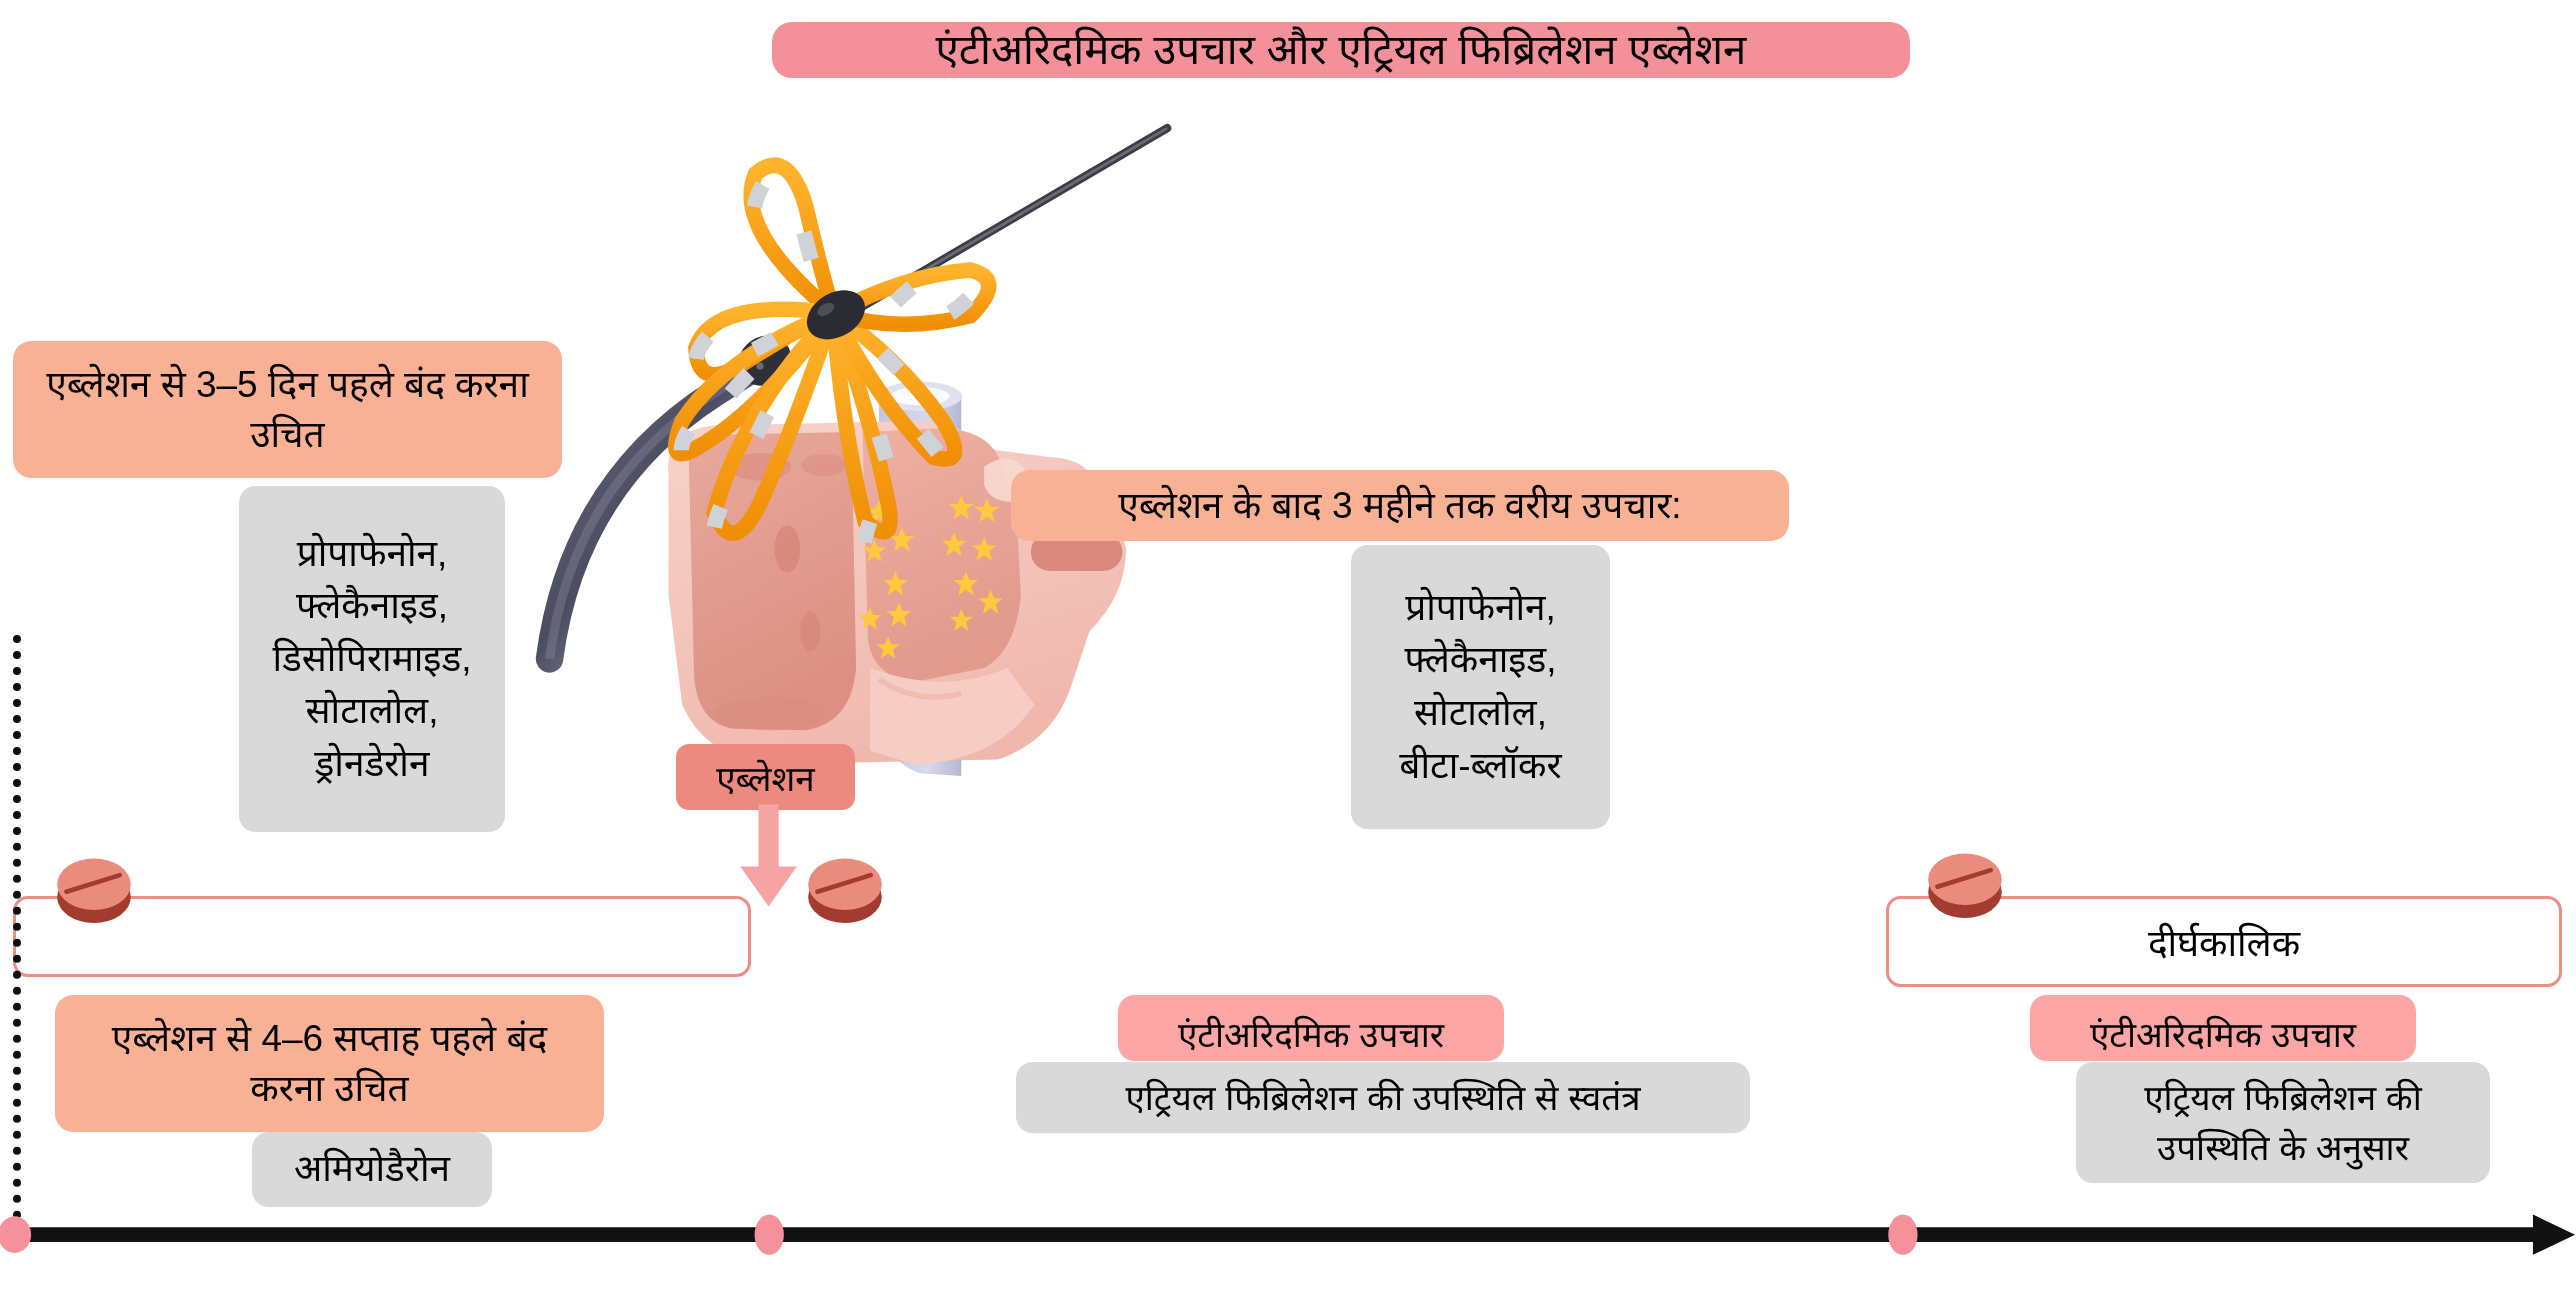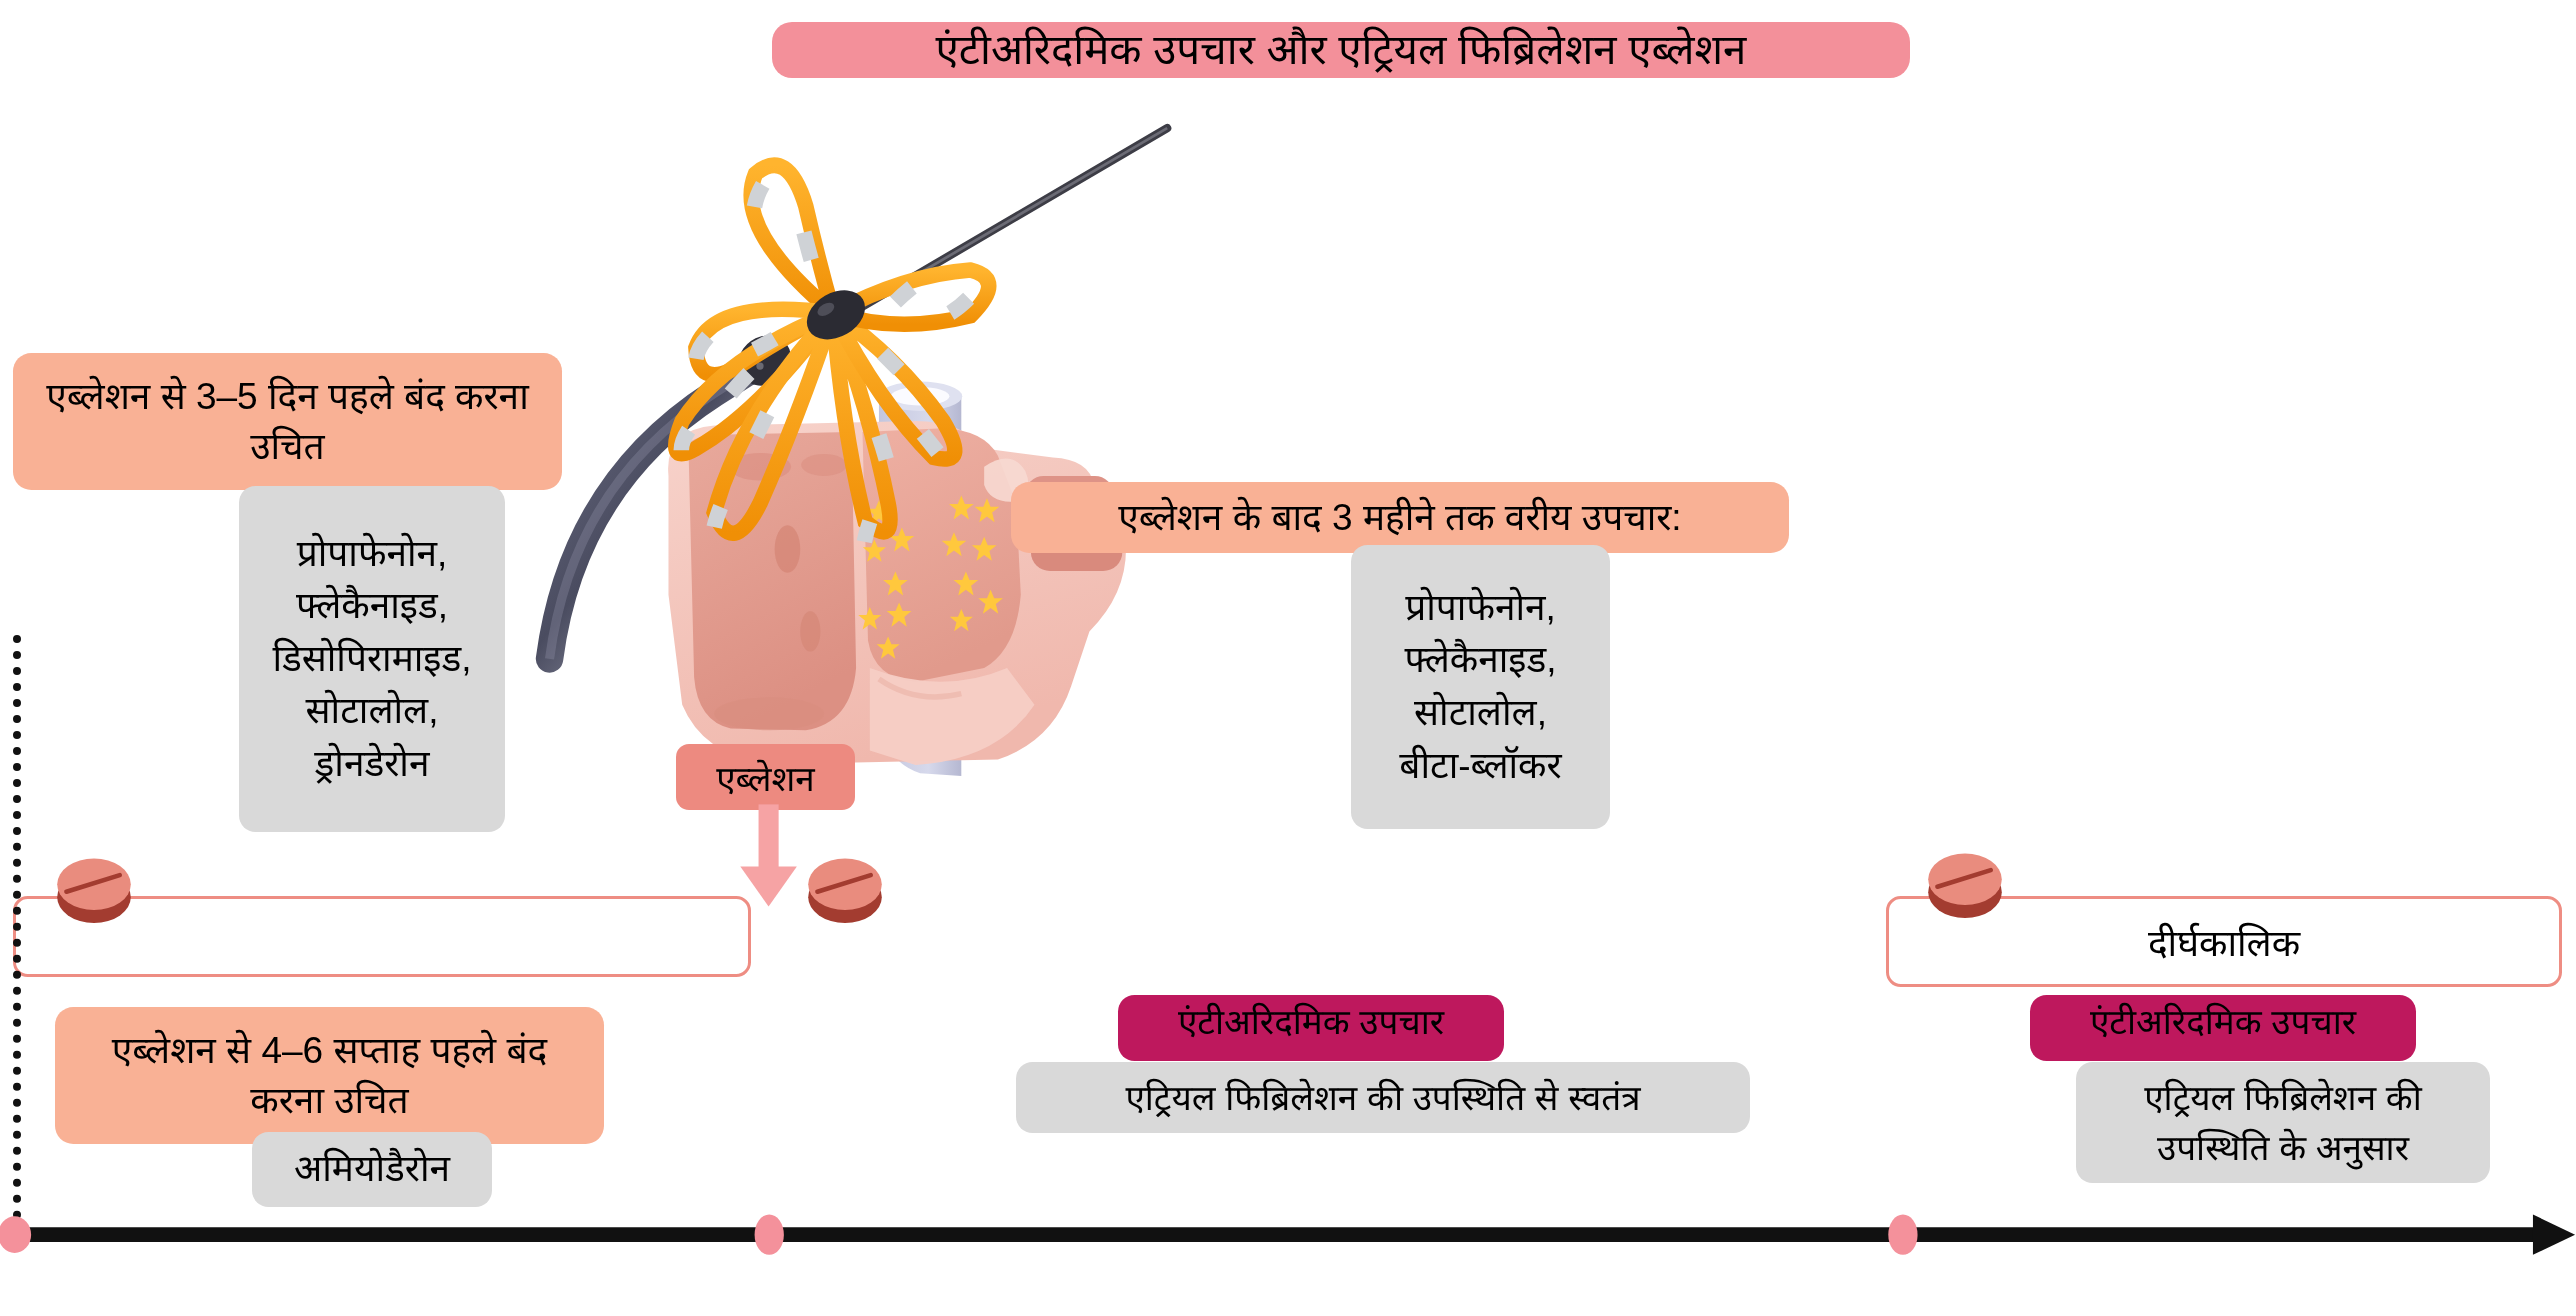--- a/index.html
+++ b/index.html
@@ -47,45 +47,44 @@
     border-radius: 18.3px;
     box-sizing: border-box;
     display: flex;
     align-items: center;
     justify-content: center;
     text-align: center;
     color: #000;
     font-size: 37px;
     line-height: 1.35;
     padding: 5.5px 16.5px;
-    margin-top: 12px;
   }
   .gray-box {
     position: absolute;
     background: #D9D9D9;
     border-radius: 16.5px;
     box-sizing: border-box;
     display: flex;
     align-items: center;
     justify-content: center;
     text-align: center;
     color: #000;
     font-size: 37px;
     line-height: 1.42;
     padding: 7.3px 14.7px;
     white-space: pre-line;
     margin-left: 41px;
   }
   .pink-box {
     position: absolute;
-    background: #be185d;
+    background: #fca5a5;
     border-radius: 16.5px;
     box-sizing: border-box;
     display: flex;
-    align-items: flex-start;
+    align-items: flex-end;
     justify-content: center;
     text-align: center;
     color: #000;
     font-size: 35px;
     line-height: 1.3;
     padding: 3.7px 18.3px;
   }
   .red-box {
     position: absolute;
     background: #ED8A80;

